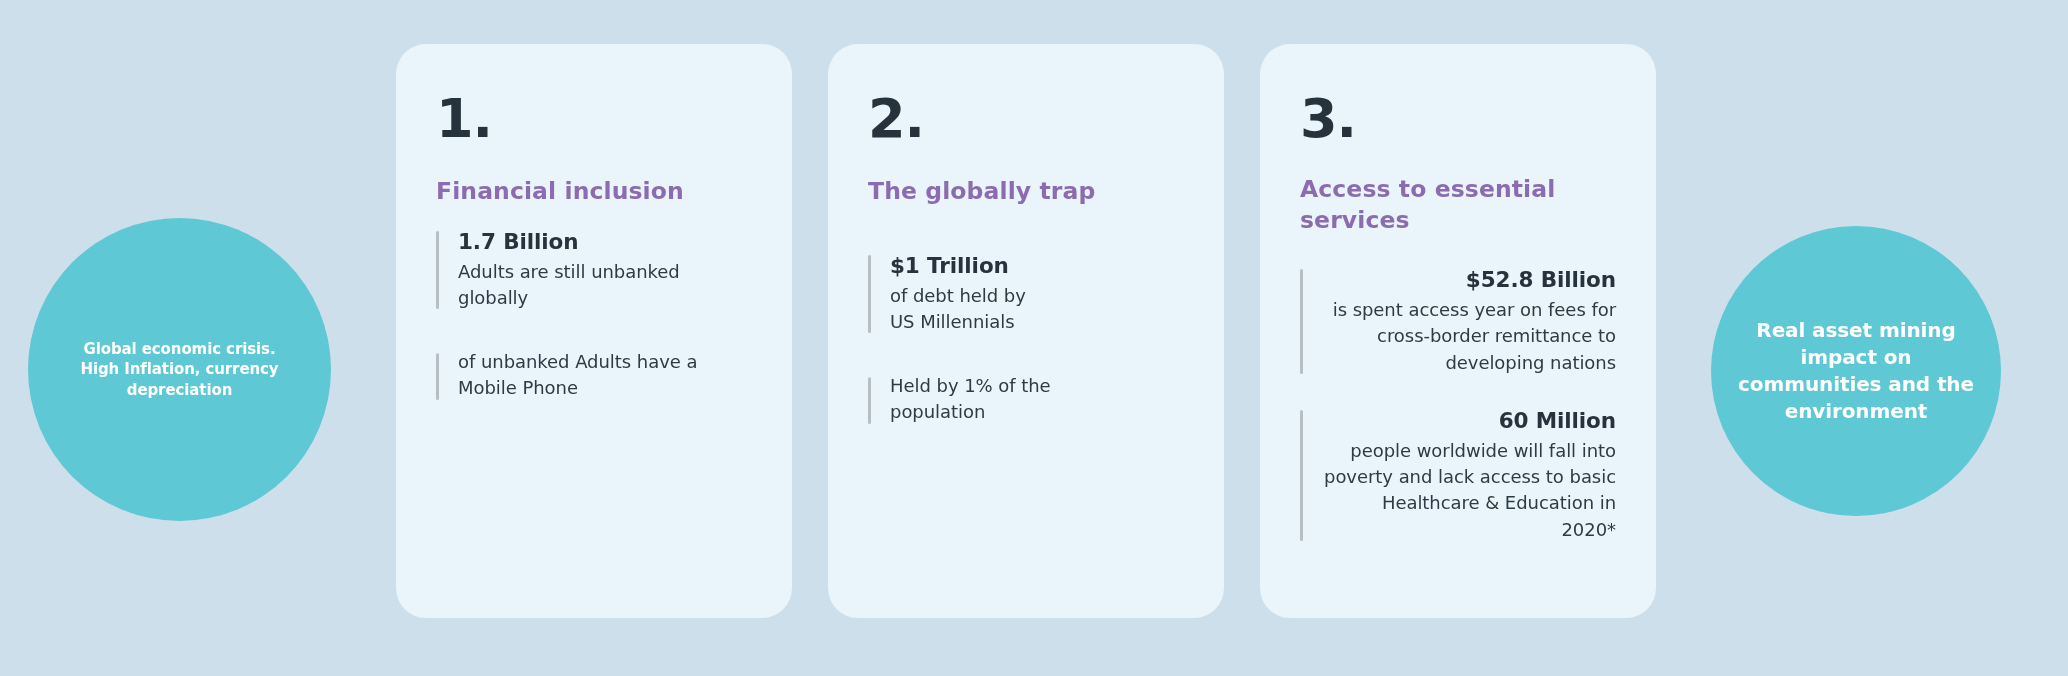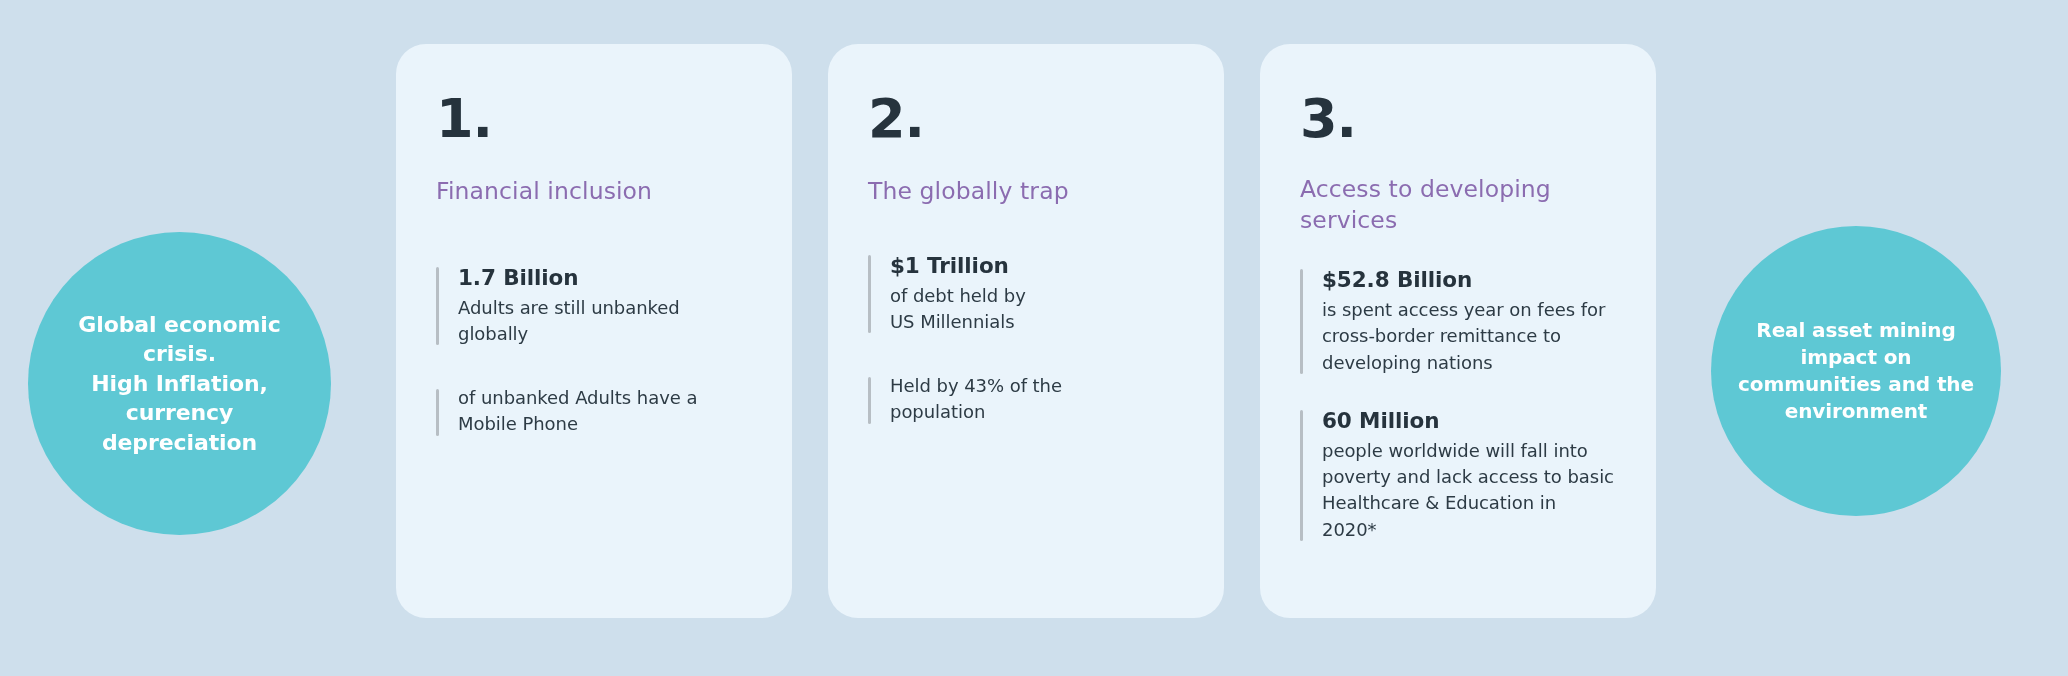--- a/index.html
+++ b/index.html
@@ -26,23 +26,23 @@
     display:flex;
     align-items:center;
     justify-content:center;
     text-align:center;
     color:#ffffff;
     font-weight:bold;
     line-height:1.34;
     letter-spacing:-0.1px;
   }
   .circle-left {
-    left:28px; top:232px;
+    left:28px; top:218px;
     width:303px; height:303px;
-    font-size:22px;
+    font-size:15px;
   }
   .circle-right {
     left:1711px; top:226px;
     width:290px; height:290px;
     font-size:20px;
   }
   .circle-text { padding:0 26px; white-space:pre-line; }
 
   
   .cards {
@@ -62,27 +62,27 @@
   .card-num {
     font-size:54px;
     font-weight:bold;
     color:#26333d;
     letter-spacing:-1px;
     line-height:1;
     margin-top:8px;
   }
   .card-heading {
     font-size:23.5px;
-    font-weight:normal;
+    font-weight:bold;
     color:#8b6cb0;
     line-height:1.3;
     margin-top:30px;
     letter-spacing:0.1px;
   }
-  .stats { margin-top:56px; }
+  .stats { margin-top:20px; }
   .stat {
     position:relative;
     padding-left:22px;
     margin-bottom:38px;
   }
   .stat:last-child { margin-bottom:0; }
   .stat-bar {
     position:absolute;
     left:0; top:4px;
     width:3px;
@@ -103,21 +103,21 @@
     line-height:1.46;
     margin-top:3px;
     white-space:pre-line;
     letter-spacing:-0.05px;
   }
 
   
   .card[data-idx="2"] .stats { margin-top:44px; }
   .card[data-idx="3"] .card-heading { margin-top:28px; }
   .card[data-idx="3"] .stats { margin-top:30px; }
-  .card[data-idx="3"] .stat { margin-bottom:30px; }
+  .card[data-idx="3"] .stat { margin-bottom:30px;text-align:right; }
 </style>
 </head>
 <body>
 
 <div class="stage">
 
   <div class="circle circle-left">
     <div class="circle-text">Global economic crisis.
 High Inflation, currency depreciation</div>
   </div>
@@ -147,29 +147,29 @@
       <div class="card-heading">The globally trap</div>
       <div class="stats">
         <div class="stat">
           <span class="stat-bar"></span>
           <div class="stat-title">$1 Trillion</div>
           <div class="stat-desc">of debt held by
 US Millennials</div>
         </div>
         <div class="stat">
           <span class="stat-bar"></span>
-          <div class="stat-desc">Held by 43% of the
+          <div class="stat-desc">Held by 1% of the
 population</div>
         </div>
       </div>
     </div>
 
     <div class="card" data-idx="3">
       <div class="card-num">3.</div>
-      <div class="card-heading">Access to developing services</div>
+      <div class="card-heading">Access to essential services</div>
       <div class="stats">
         <div class="stat">
           <span class="stat-bar"></span>
           <div class="stat-title">$52.8 Billion</div>
           <div class="stat-desc">is spent access year on fees for
 cross-border remittance to
 developing nations</div>
         </div>
         <div class="stat">
           <span class="stat-bar"></span>

